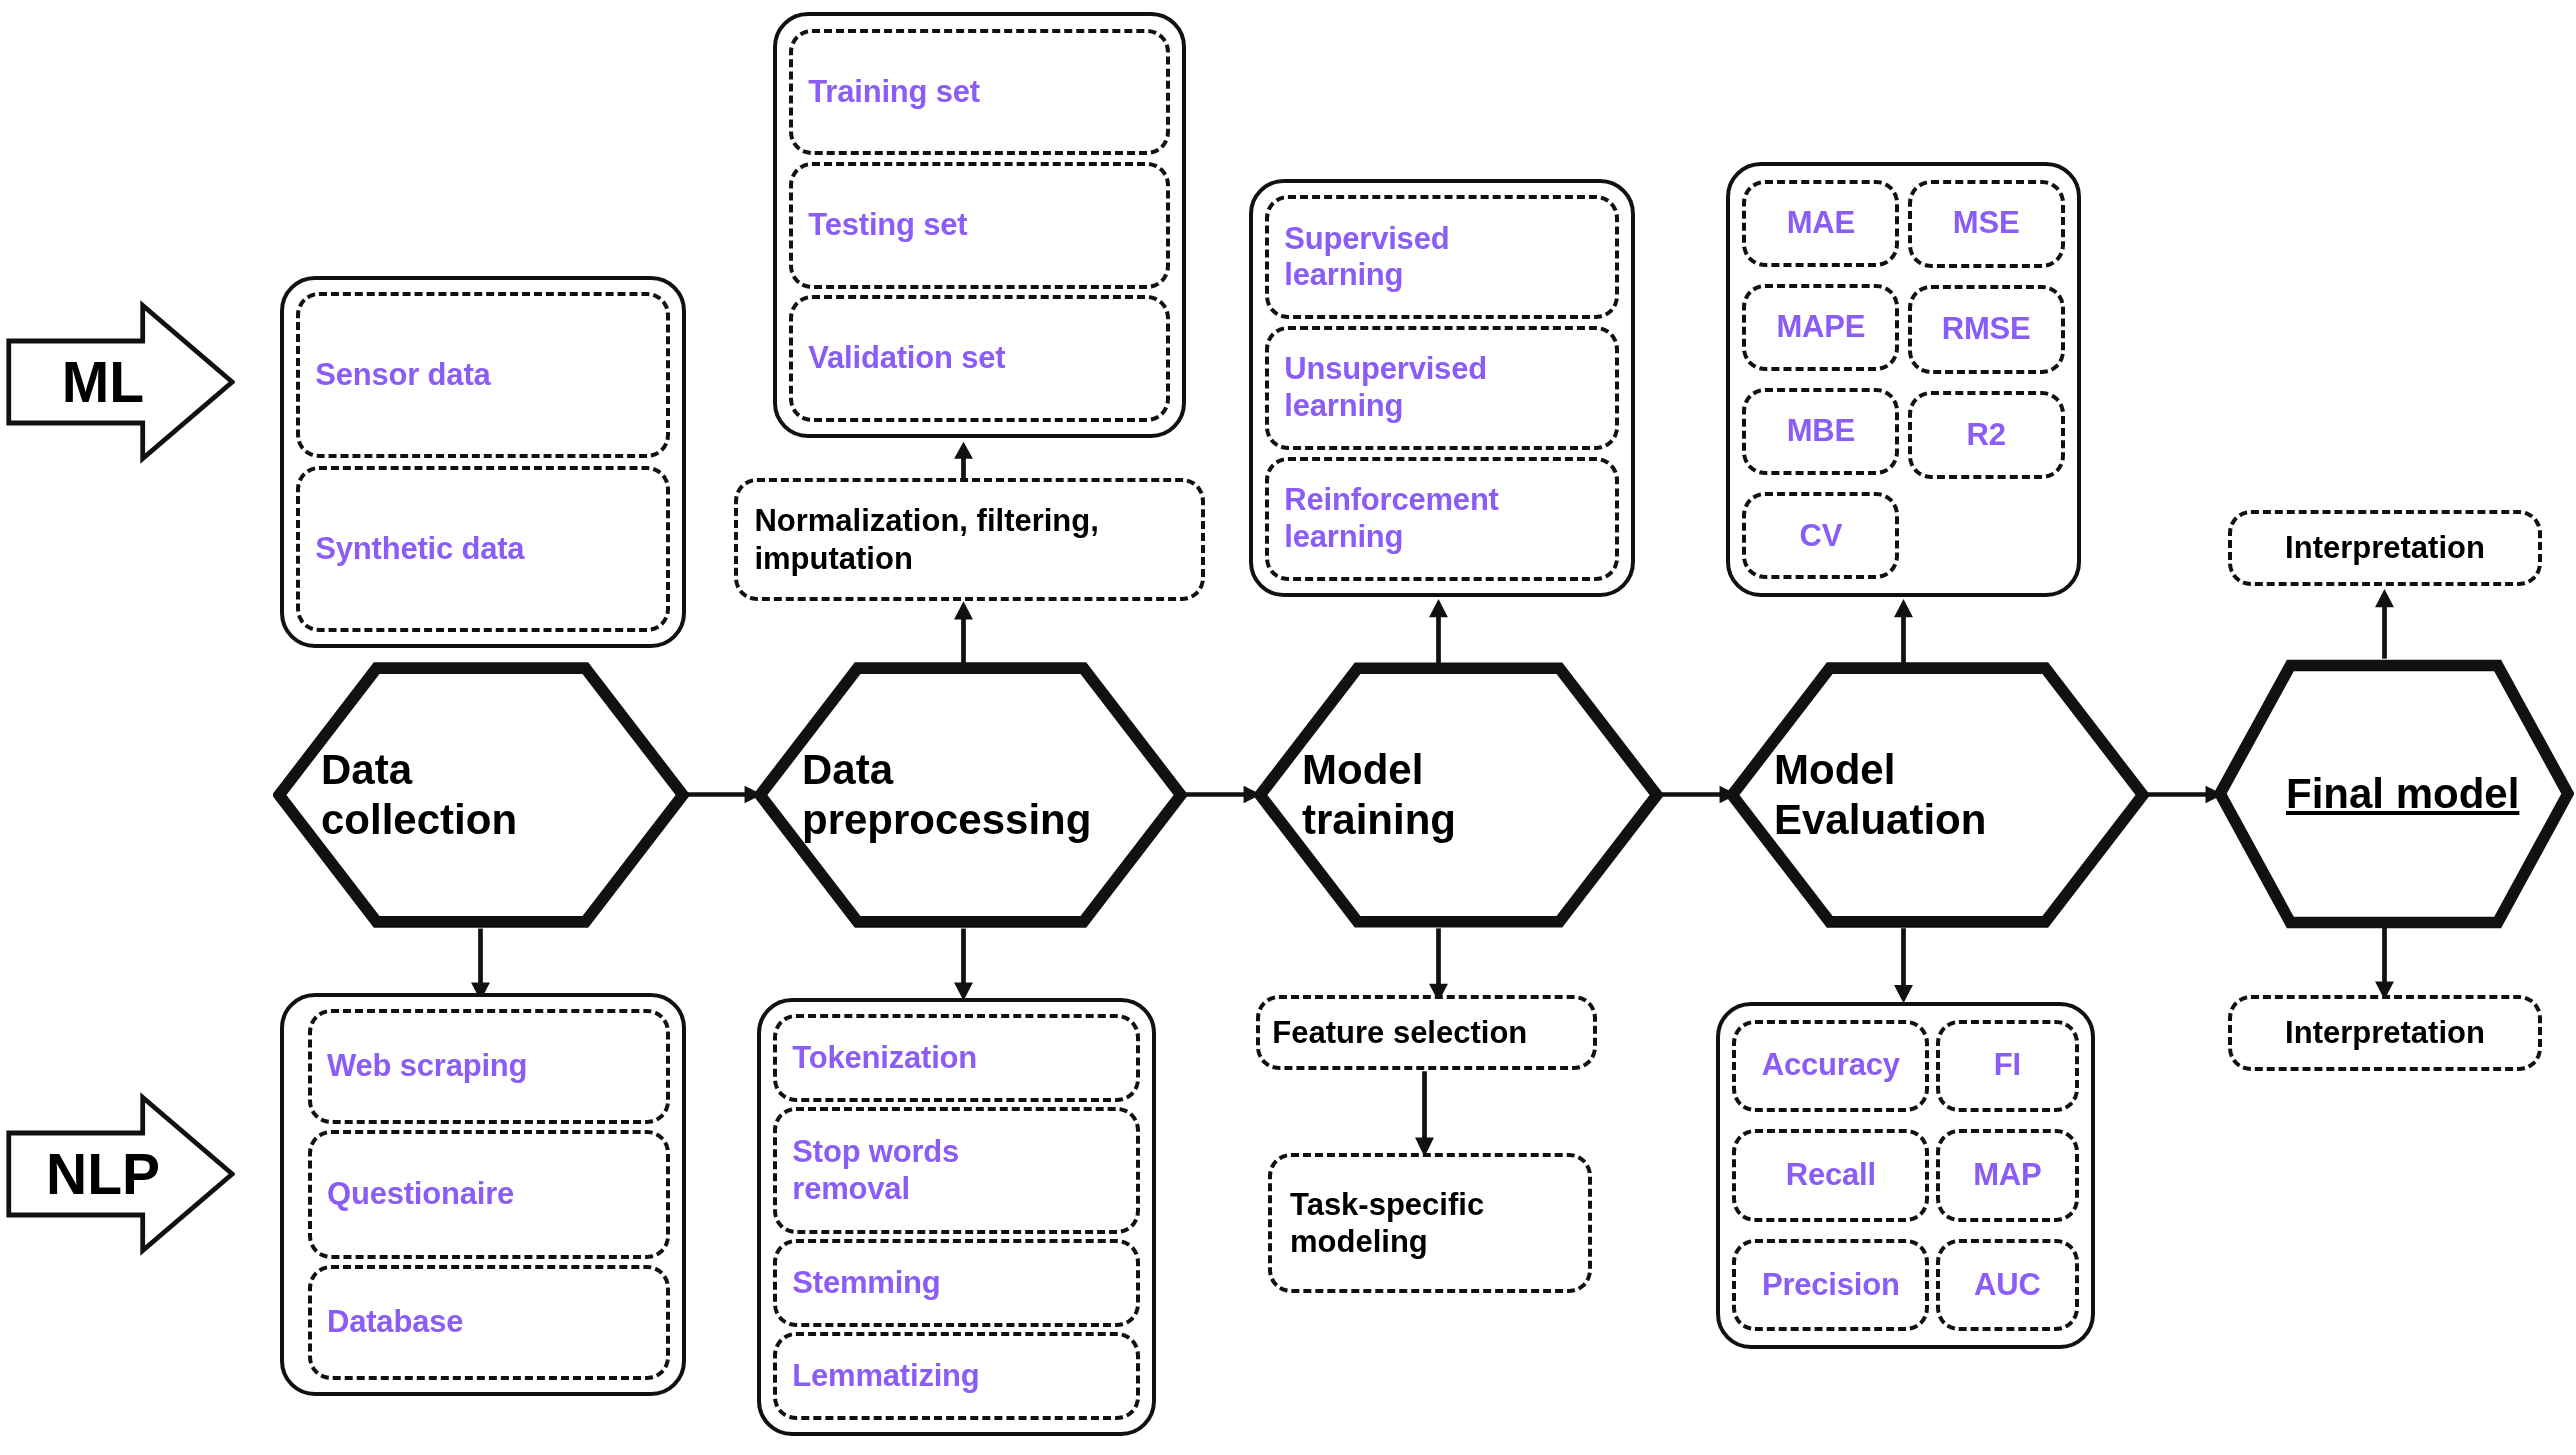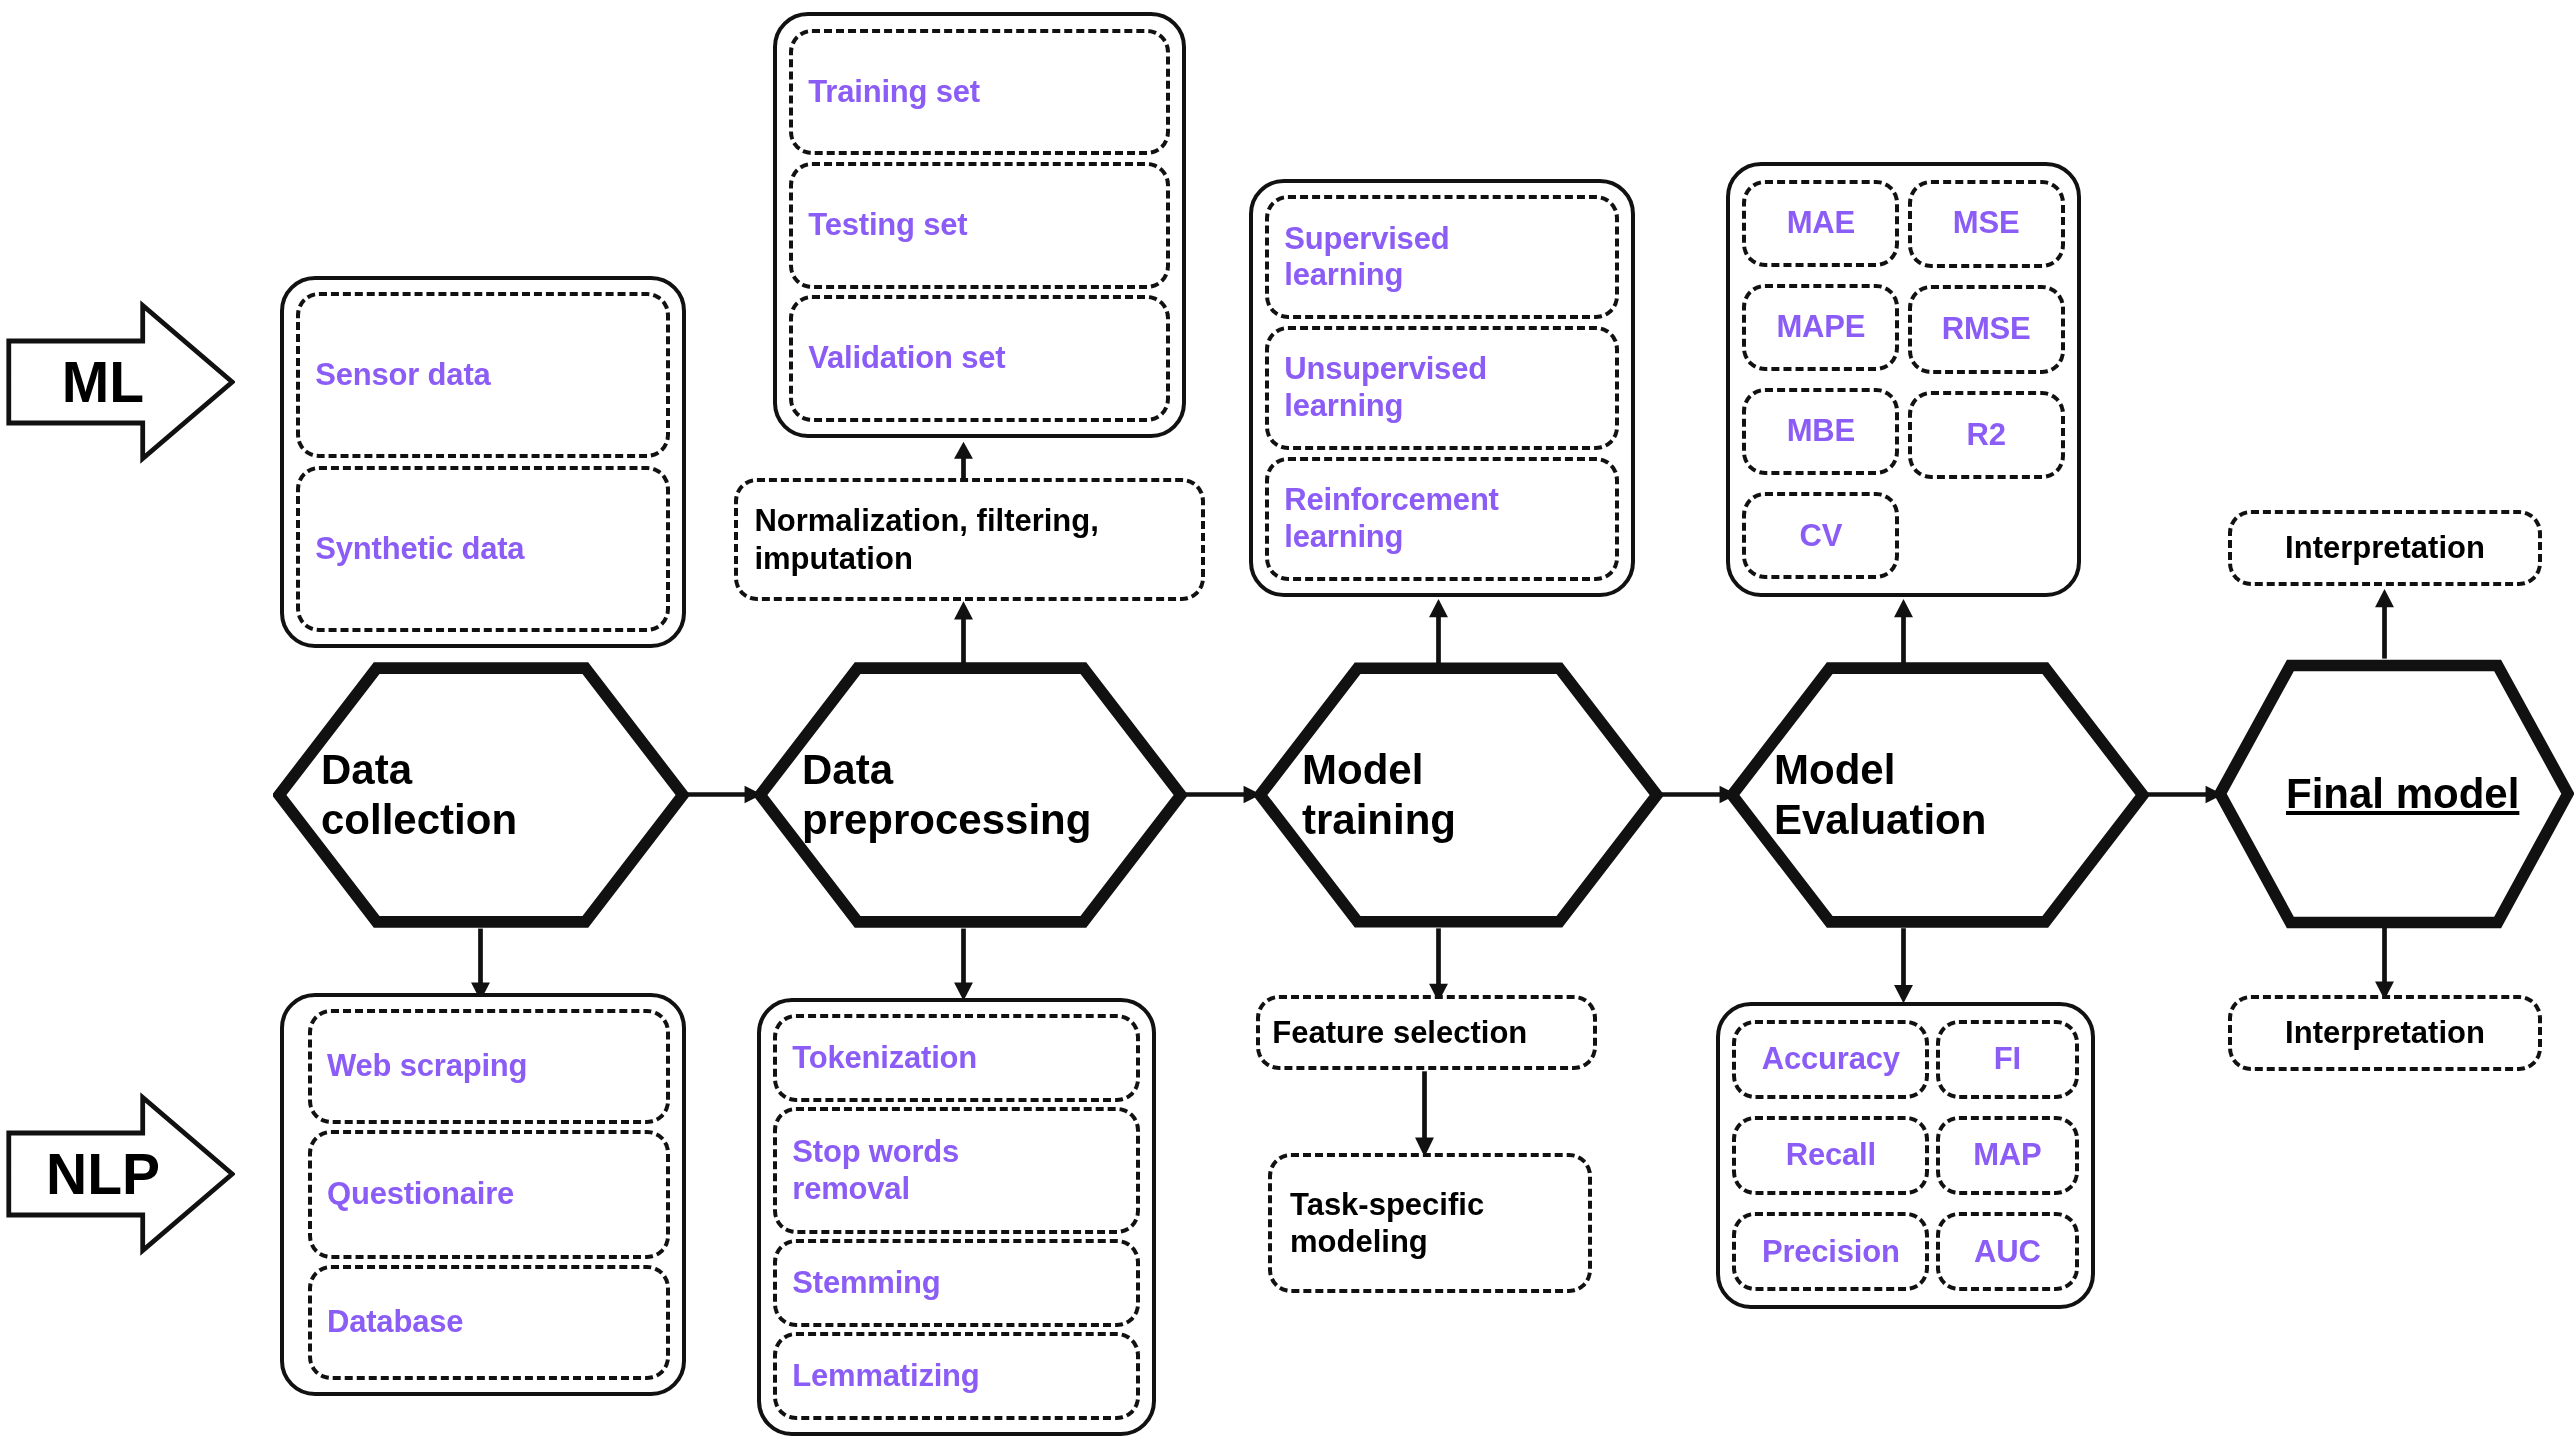--- a/index.html
+++ b/index.html
@@ -375,21 +375,21 @@
 modeling</span>
   </div>
 
   <div class="conn" style="left:1890px; top:928px; width:27px; height:76px;">
     <svg width="27" height="76" viewBox="0 0 40 112">
       <line x1="20" y1="0" x2="20" y2="94" stroke="#111" stroke-width="7"></line>
       <polygon points="20,111 6,84 34,84" fill="#111"></polygon>
     </svg>
   </div>
 
-  <div class="group-box two-col" style="left:1716px; top:1002px; width:379px; height:307px;">
+  <div class="group-box two-col" style="left:1716px; top:1002px; width:379px; height:347px;">
     <div class="col" style="width:58%; height:100%; padding-right:3.4px;">
       <div class="dash-item center" style="flex:1; margin-bottom:2.7px; padding:4.1px 5.5px;">
         <span>Accuracy</span>
       </div>
       <div class="dash-item center" style="flex:1; margin:2.7px 0; padding:4.1px 5.5px;">
         <span>Recall</span>
       </div>
       <div class="dash-item center" style="flex:1; margin-top:2.7px; padding:4.1px 5.5px;">
         <span>Precision</span>
       </div>

